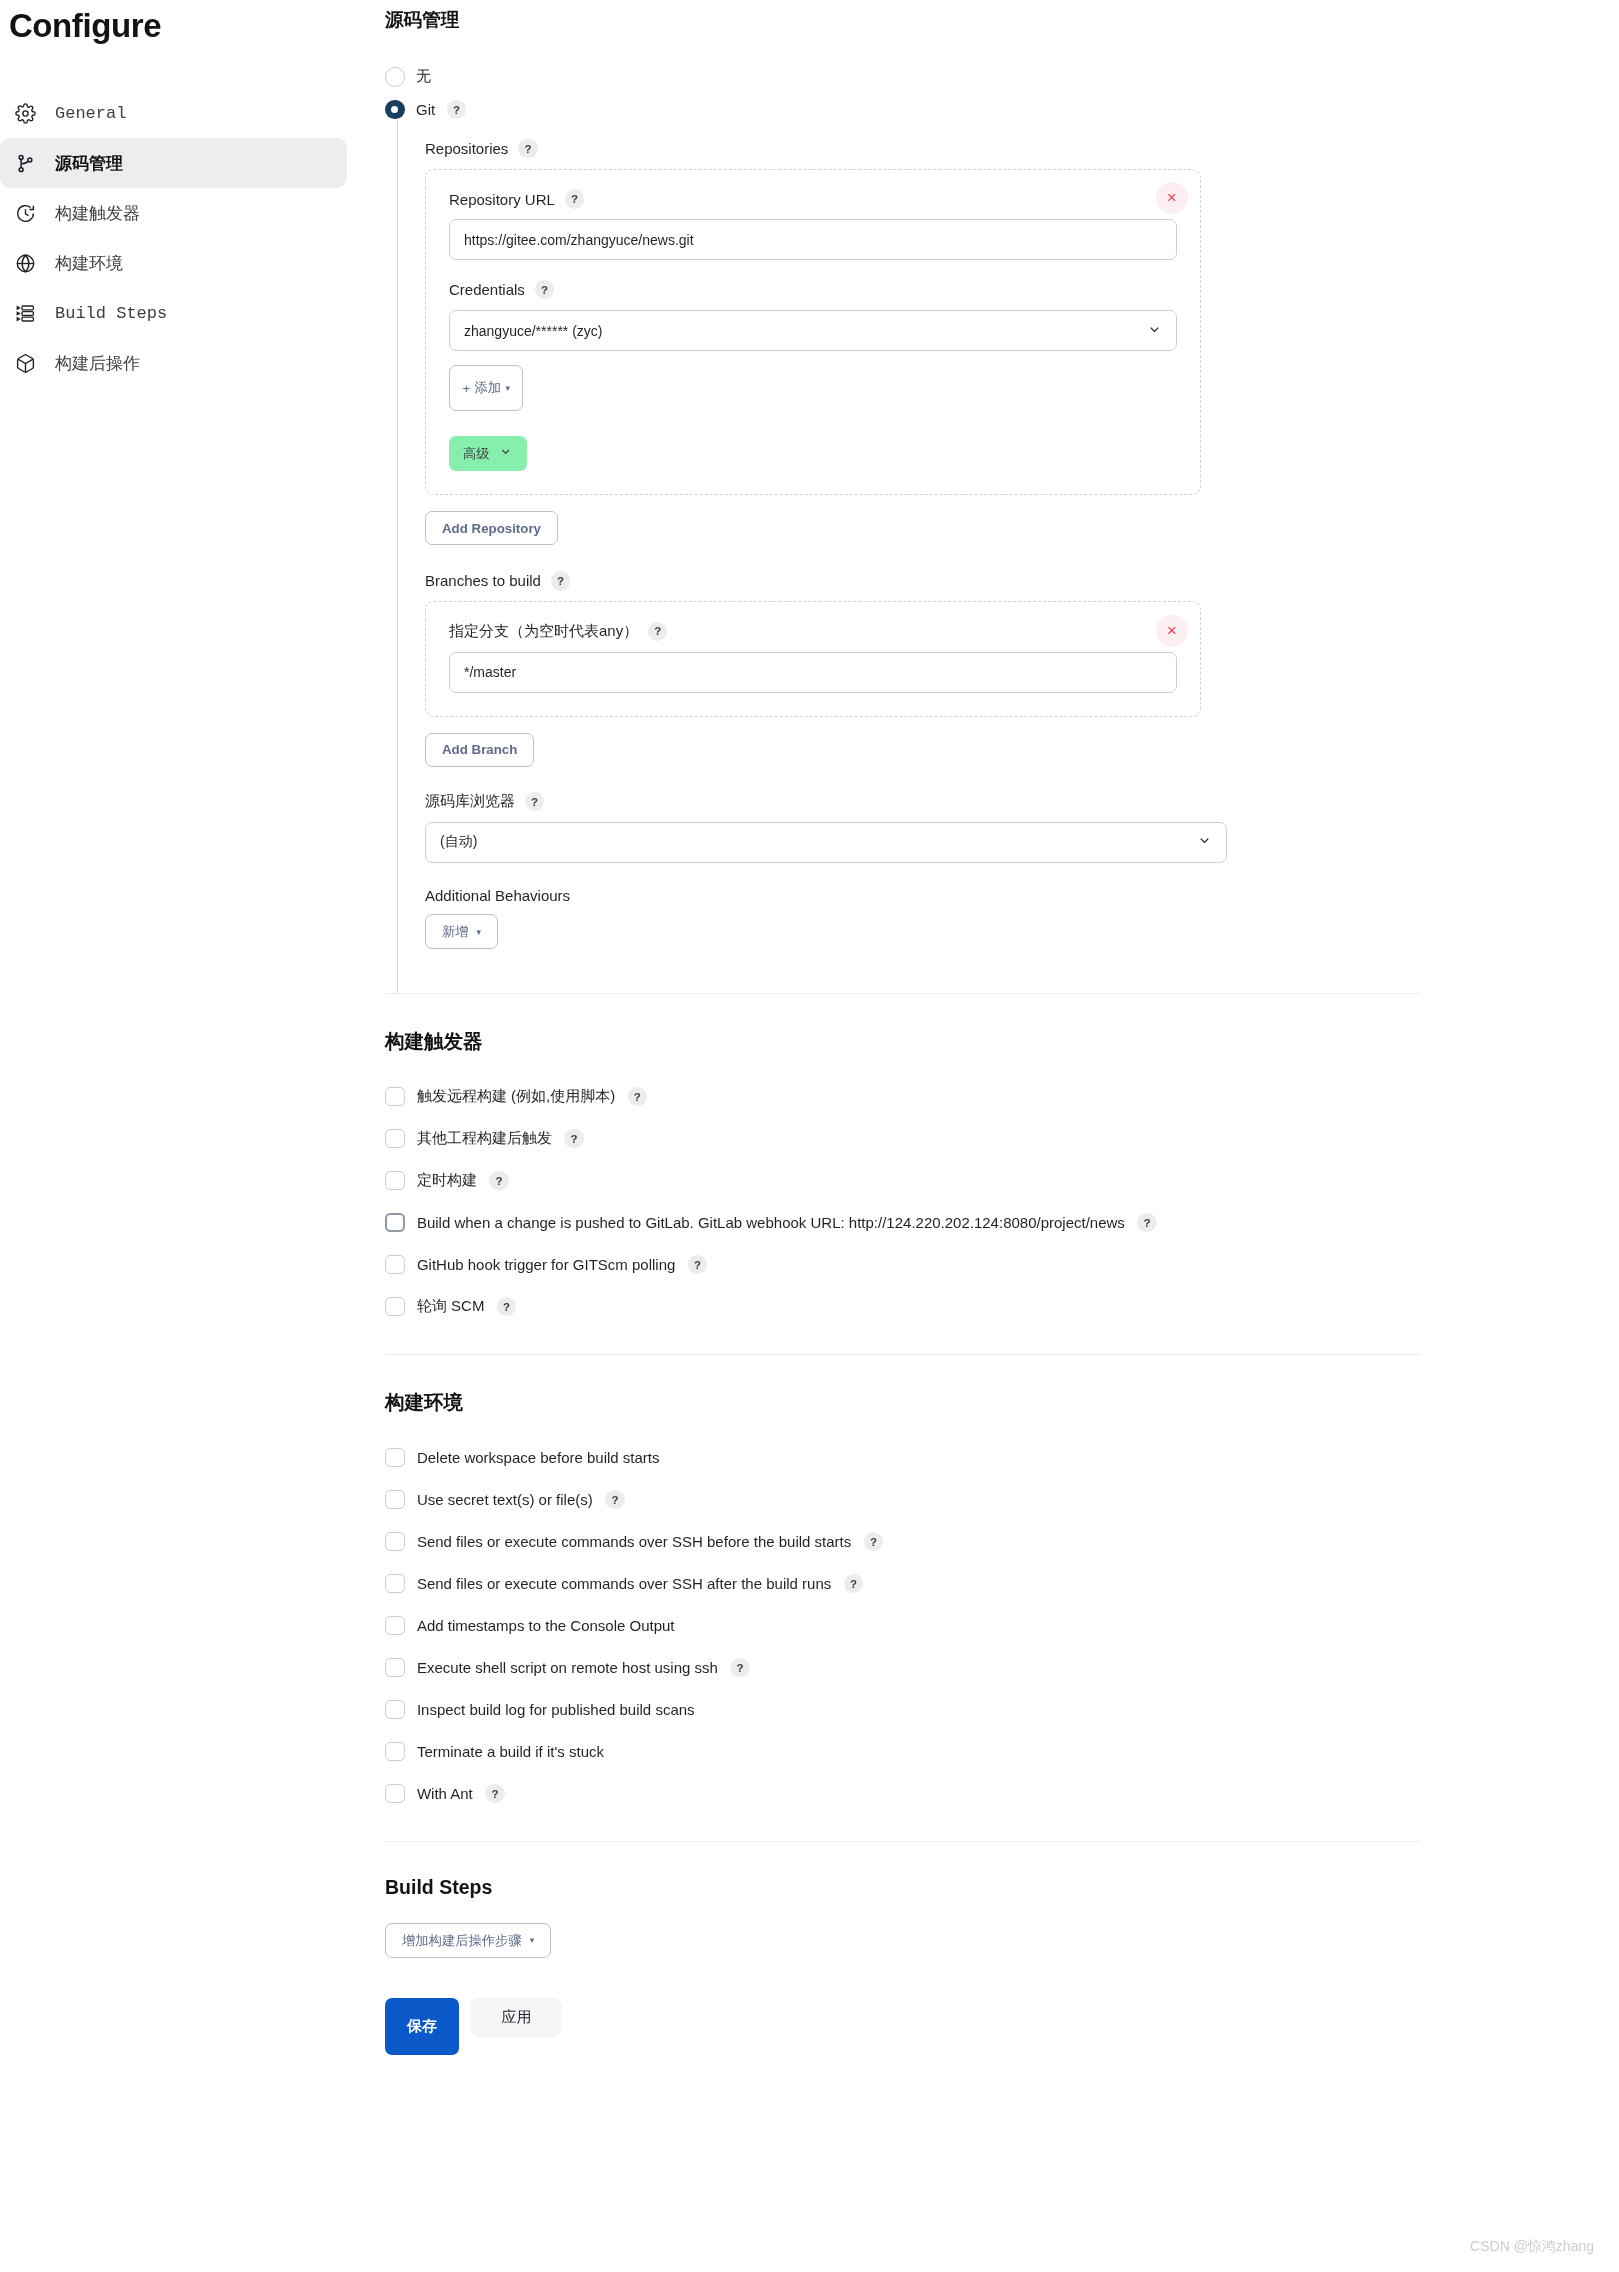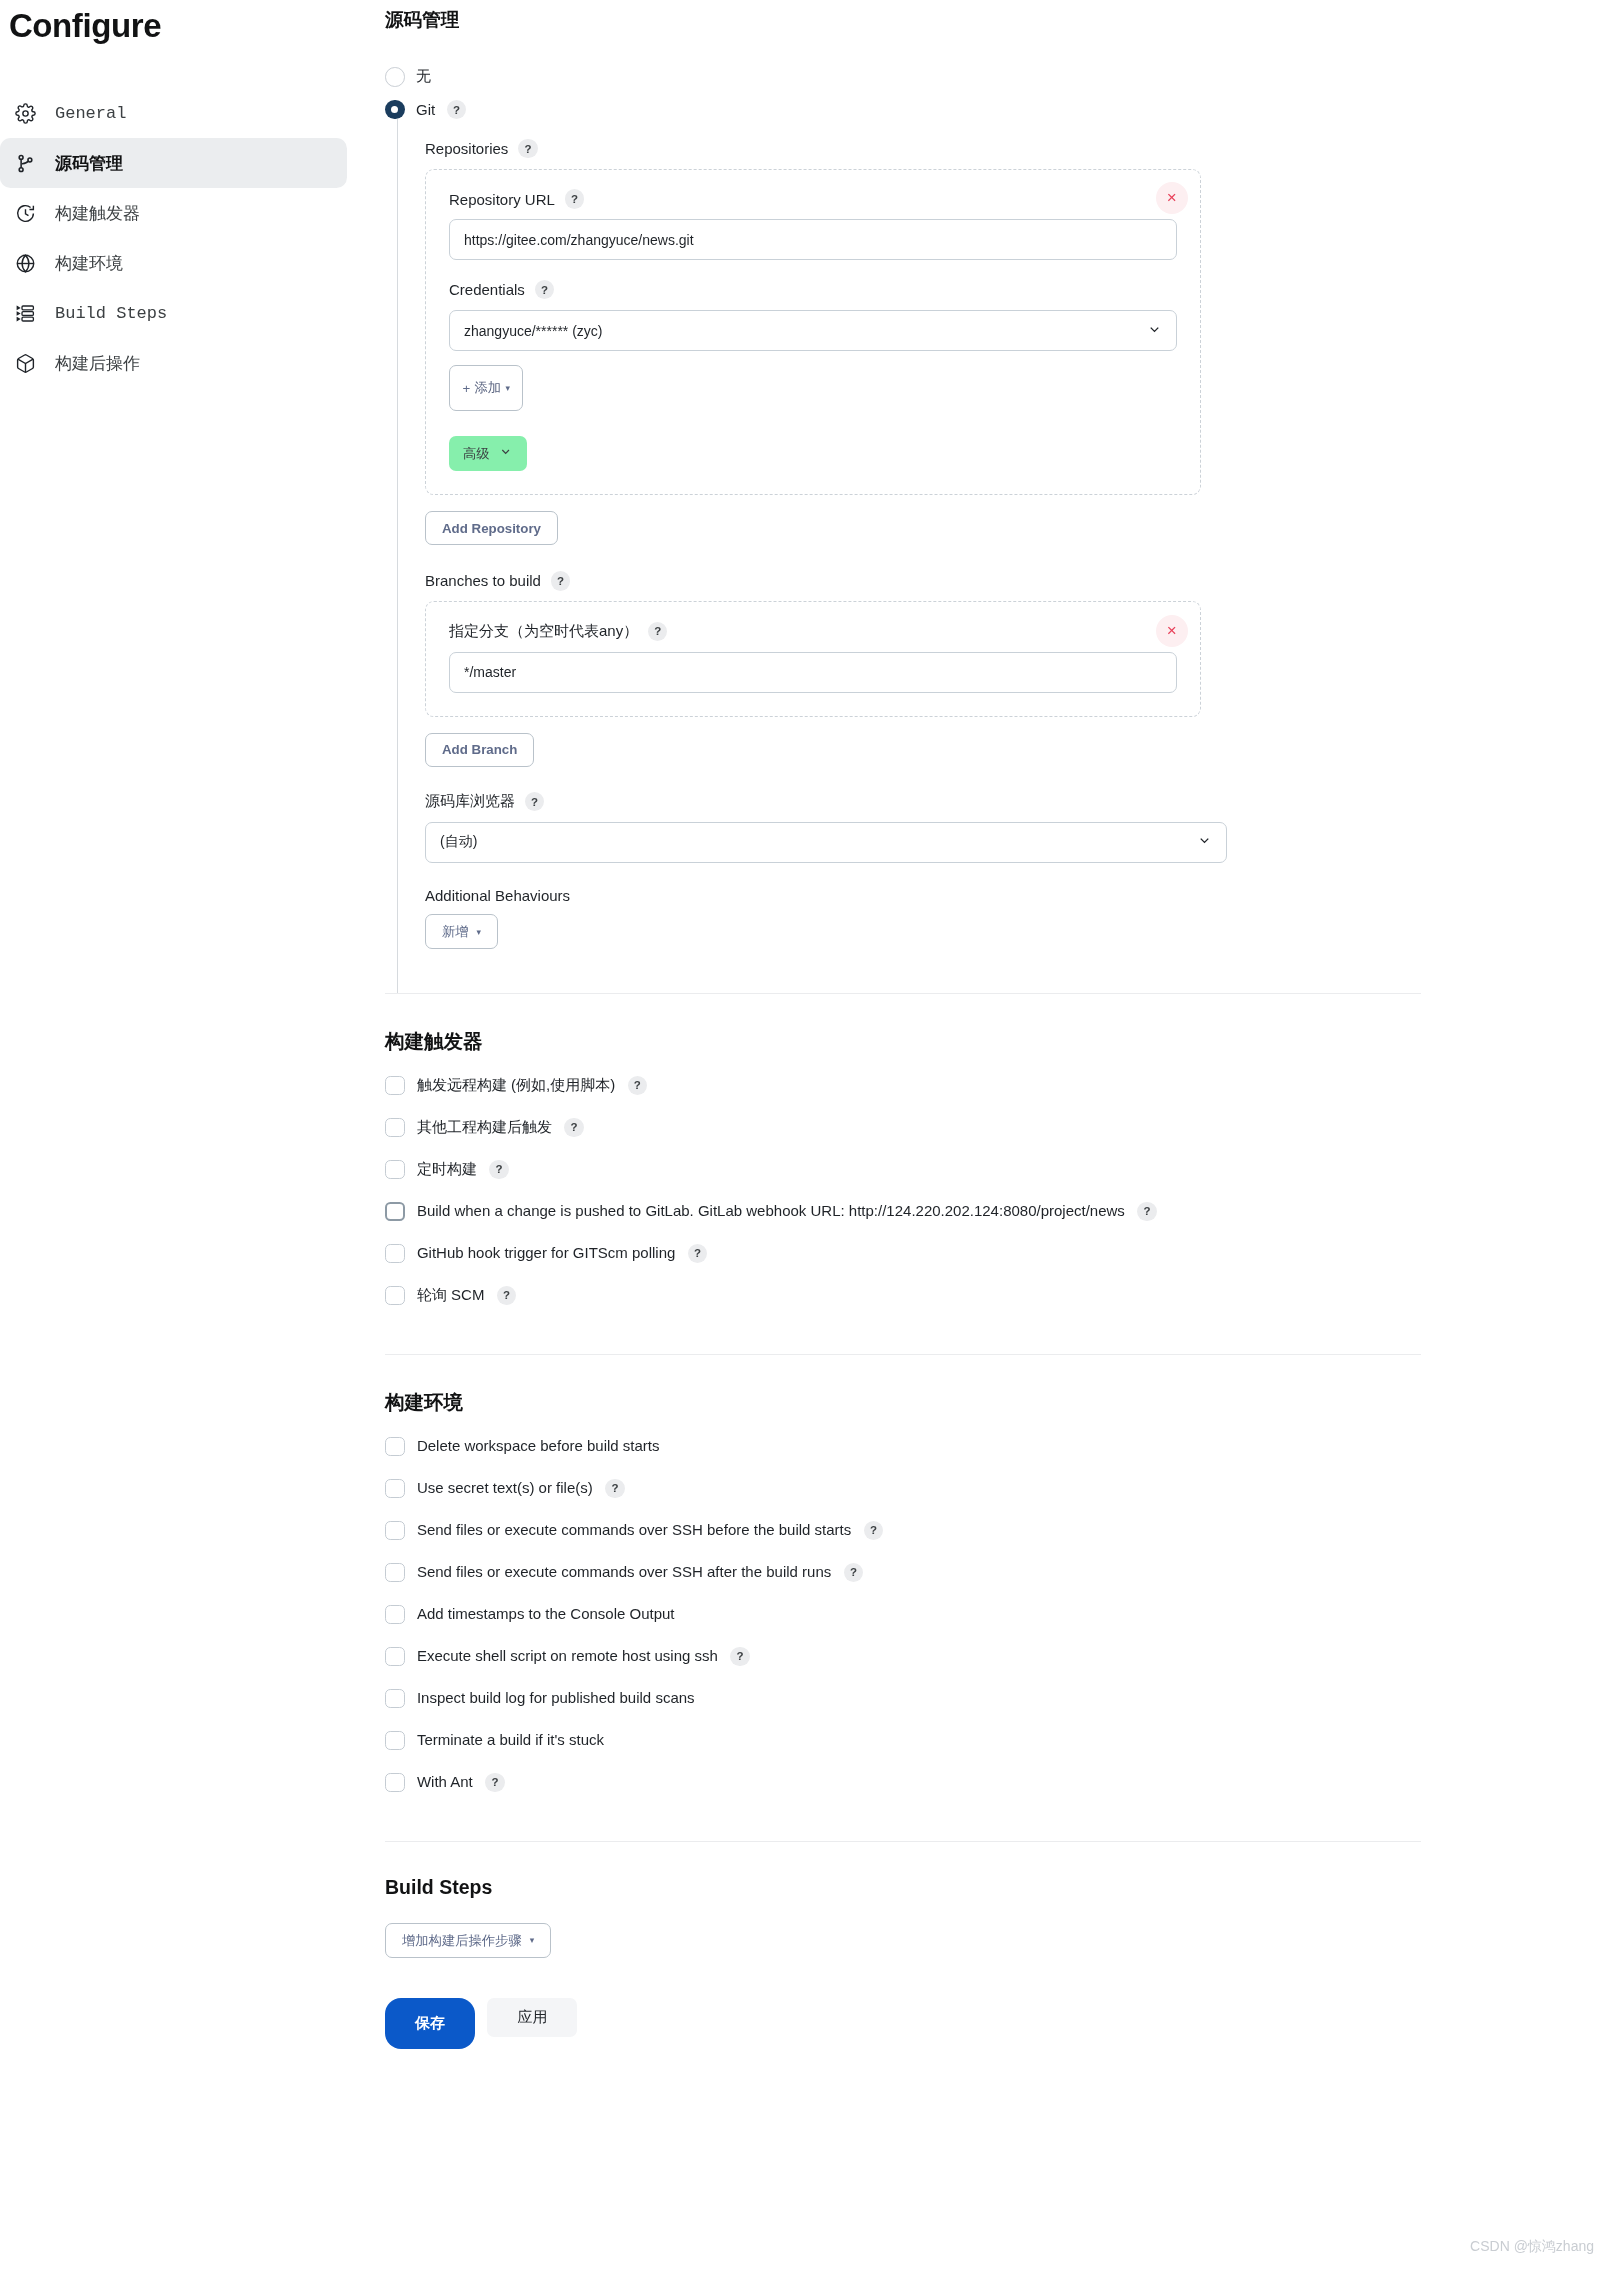--- a/index.html
+++ b/index.html
@@ -236,44 +236,44 @@
     color: #5f6b8a;
     gap: 8px;
     font-size: 13.3px;
   }
   .caret { font-size: 8.9px; line-height: 1; }
 
   .btn-primary {
     background: #0b59c9;
     color: #fff;
     border: none;
-    border-radius: 16px;
+    border-radius: 7px;
     font-size: 15px;
     font-weight: bold;
-    height: 51px;
-    padding: 0 30px;
+    height: 57px;
+    padding: 0 22px;
     cursor: pointer;
     font-family: "Liberation Sans", "DejaVu Sans", sans-serif;
   }
   .btn-secondary {
     background: #f4f5f7;
     color: #1f2328;
     border: none;
     border-radius: 7px;
     font-size: 15px;
     height: 39px;
     padding: 0 30px;
     cursor: pointer;
     font-family: "Liberation Sans", "DejaVu Sans", sans-serif;
   }
 
   
   .cb-row {
     display: flex;
-    align-items: flex-start;
+    align-items: center;
     gap: 12.4px;
     height: 42px;
   }
   .cb {
     width: 19.5px; height: 19.5px;
     border: 1.8px solid #c5ccd3;
     border-radius: 5.3px;
     background: #fff;
     flex: 0 0 19.5px;
     cursor: pointer;

